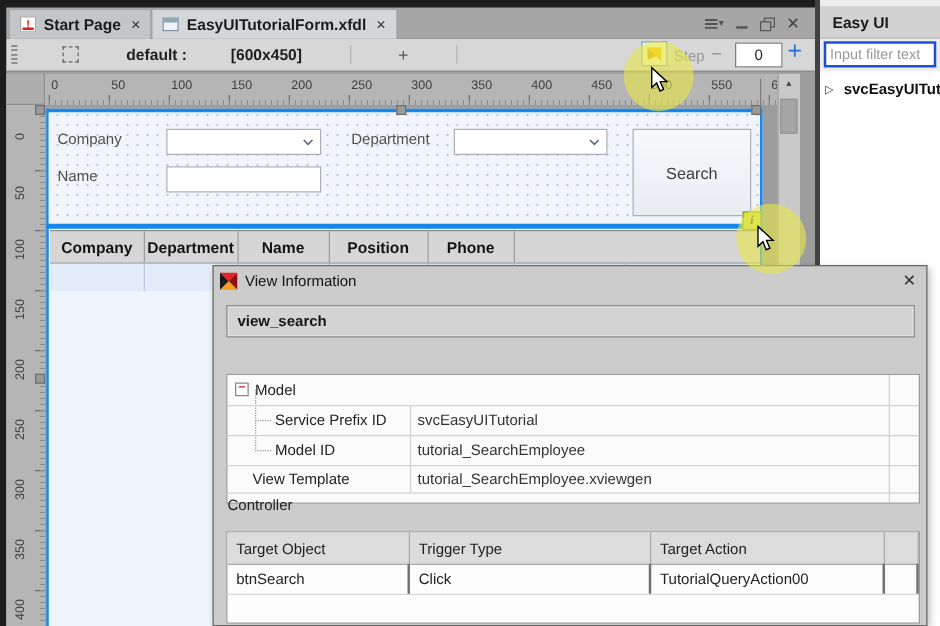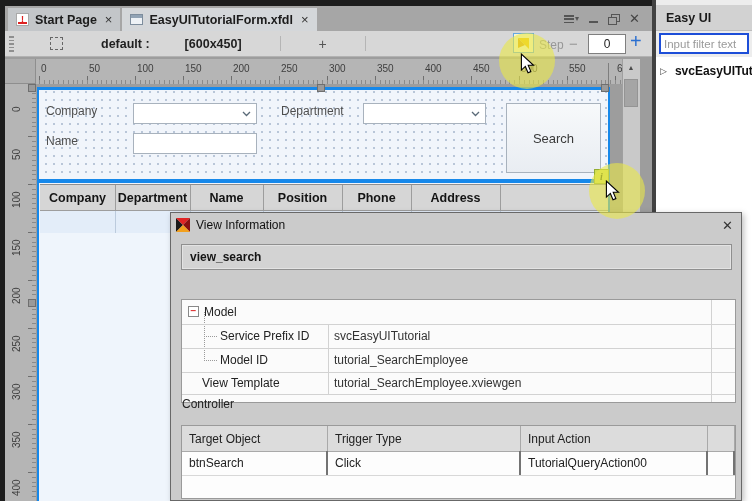--- a/index.html
+++ b/index.html
@@ -247,21 +247,20 @@
   <span class="abs fld-label" style="left:46px;top:134px;">Name</span>
   <div class="abs edit" style="left:133px;top:133px;width:124px;height:21px;"></div>
   <div class="abs btn-search">Search</div>
 
   <div class="abs" id="grid-header">
       <div class="gh-cell" style="left: 0px; width: 75px;">Company</div>
       <div class="gh-cell" style="left: 75px; width: 75px;">Department</div>
       <div class="gh-cell" style="left: 150px; width: 73px;">Name</div>
       <div class="gh-cell" style="left: 223px; width: 79px;">Position</div>
       <div class="gh-cell" style="left: 302px; width: 69px;">Phone</div>
-      <div class="gh-cell" style="left: 371px; width: 89px;">Address</div>
     </div>
   <div class="abs" id="grid-row1">
       <div class="gr-cell" style="left: 0px; width: 75px;"></div>
       <div class="gr-cell" style="left: 75px; width: 75px;"></div>
       <div class="gr-cell" style="left: 150px; width: 73px;"></div>
       <div class="gr-cell" style="left: 223px; width: 79px;"></div>
       <div class="gr-cell" style="left: 302px; width: 69px;"></div>
       <div class="gr-cell" style="left: 371px; width: 89px;"></div>
     </div>
   <div class="abs grid-body"></div>
@@ -331,21 +330,21 @@
           <div class="mlabel" style="left: 20px;">View Template</div>
           <div class="mvalue">tutorial_SearchEmployee.xviewgen</div>
         </div>
       </div>
 
     <span class="dlg-label" style="top:184px;">Controller</span>
     <div class="dlg-table" id="controller-table">
       <div class="crow chead" style="top:0;height:25px;">
           <div class="ccell" style="left: 0px; width: 146px;">Target Object</div>
           <div class="ccell" style="left: 146px; width: 193px;">Trigger Type</div>
-          <div class="ccell" style="left: 339px; width: 187px;">Input Action</div>
+          <div class="ccell" style="left: 339px; width: 187px;">Target Action</div>
           <div class="ccell" style="left: 526px; width: 27px;"></div>
         </div>
       <div class="crow cdata" style="top:25px;height:24px;">
           <div class="ccell" style="left: 0px; width: 146px;">btnSearch</div>
           <div class="ccell" style="left: 146px; width: 193px;">Click</div>
           <div class="ccell" style="left: 339px; width: 187px;">TutorialQueryAction00</div>
           <div class="ccell" style="left: 526px; width: 27px;"></div>
         </div>
     </div>
   </div>

